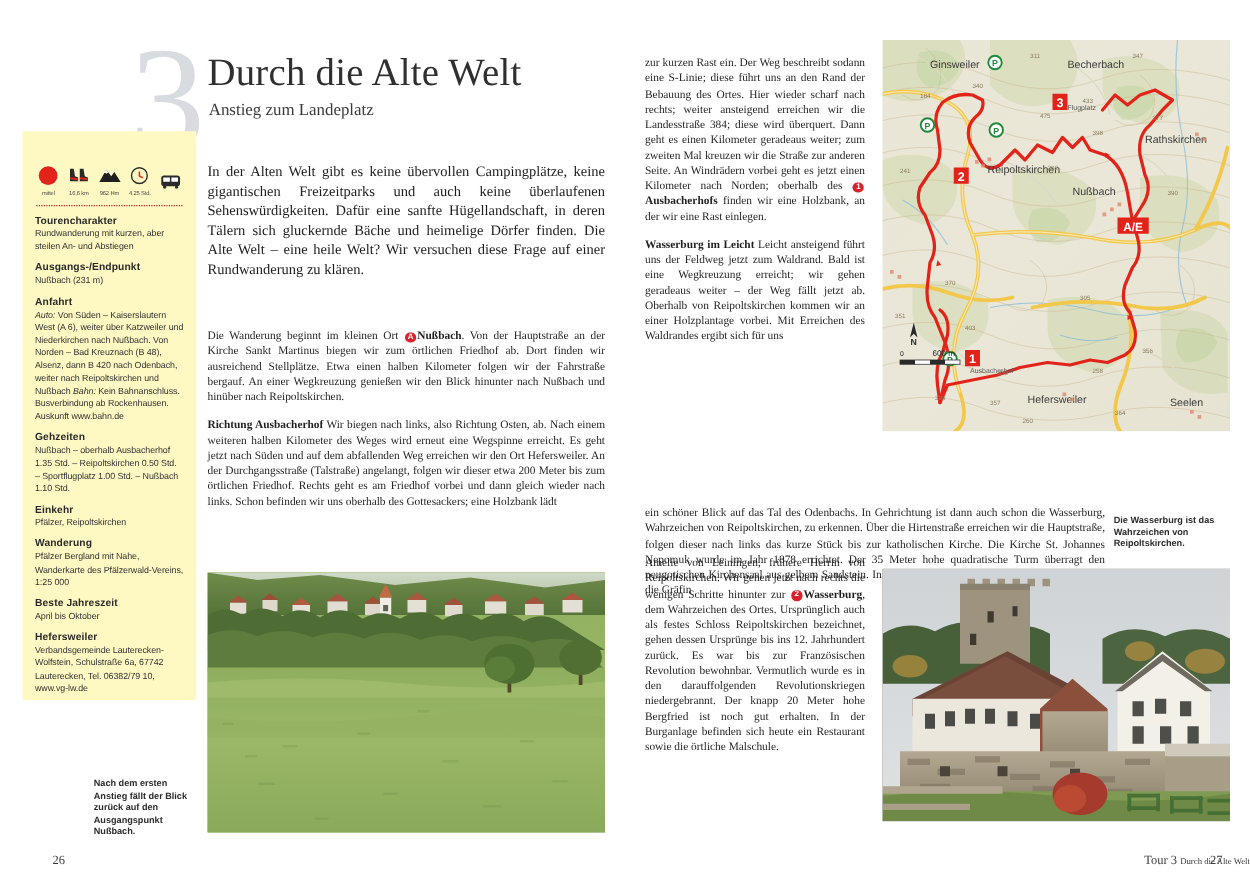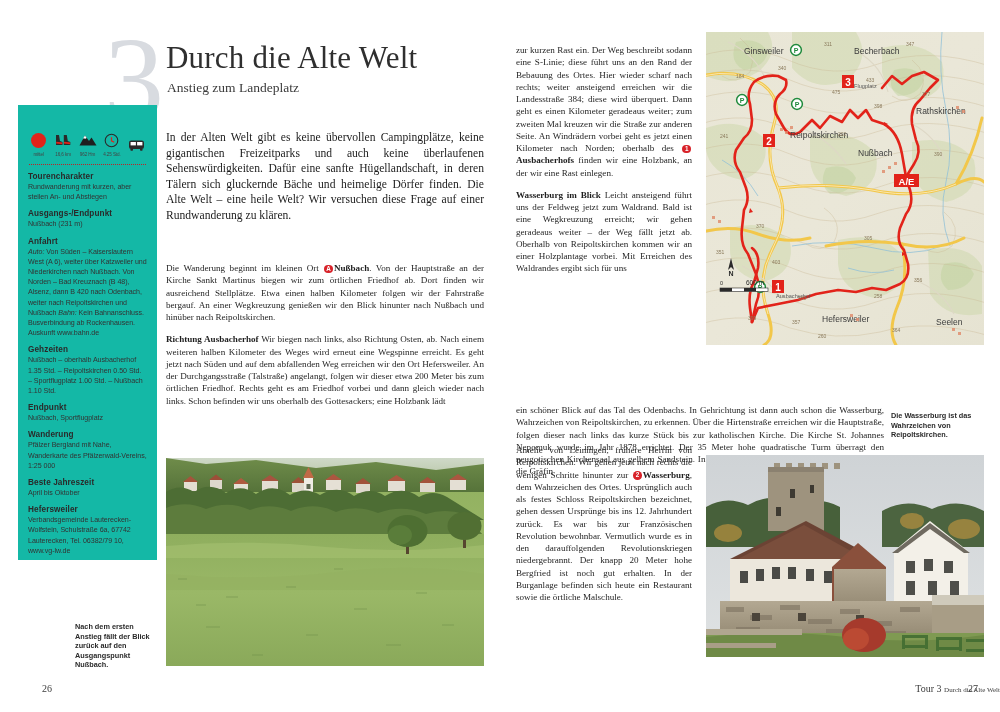--- a/index.html
+++ b/index.html
@@ -12,21 +12,21 @@
     color: #1a1a1a;
   }
 
   .spread { position: absolute; inset: 0; }
 
   
   .sidebar {
     position: absolute;
     left: 18px; top: 105px;
     width: 139px; height: 455px;
-    background: #14b8a6;
+    background: #fef9c3;
     padding: 16px 10px 6px 10px;
   }
   .icon-row {
     display: flex; align-items: flex-end; justify-content: flex-start;
     gap: 5px; padding: 0 1px; height: 36px;
   }
   .icon-cell { width: 24px; text-align: center; }
   .icon-glyph { height: 20px; display: flex; align-items: center; justify-content: center; }
   .icon-cap {
     font-family: "Liberation Sans", sans-serif;
@@ -277,22 +277,22 @@
 
     <div class="sb-h">Ausgangs-/Endpunkt</div>
     <div class="sb-p">Nußbach (231 m)</div>
 
     <div class="sb-h">Anfahrt</div>
     <div class="sb-p"><i>Auto:</i><span> Von Süden – Kaiserslautern West (A 6), weiter über Katzweiler und Niederkirchen nach Nußbach. Von Norden – Bad Kreuznach (B 48), Alsenz, dann B 420 nach Odenbach, weiter nach Reipoltskirchen und Nußbach </span><i>Bahn:</i><span> Kein Bahnanschluss. Busverbindung ab Rockenhausen. Auskunft www.bahn.de</span></div>
 
     <div class="sb-h">Gehzeiten</div>
     <div class="sb-p">Nußbach – oberhalb Ausbacherhof 1.35 Std. – Reipoltskirchen 0.50 Std. – Sportflugplatz 1.00 Std. – Nußbach 1.10 Std.</div>
 
-    <div class="sb-h">Endpunkt</div>
-    <div class="sb-p">Nußbach, Sportflugplatz</div>
+    <div class="sb-h">Einkehr</div>
+    <div class="sb-p">Pfälzer, Reipoltskirchen</div>
 
     <div class="sb-h">Wanderung</div>
     <div class="sb-p">Pfälzer Bergland mit Nahe, Wanderkarte des Pfälzerwald-Vereins, 1:25 000</div>
 
     <div class="sb-h">Beste Jahreszeit</div>
     <div class="sb-p">April bis Oktober</div>
 
     <div class="sb-h">Hefersweiler</div>
     <div class="sb-p">Verbandsgemeinde Lauterecken-Wolfstein, Schulstraße 6a, 67742 Lauterecken, Tel. 06382/79 10, www.vg-lw.de</div>
 
@@ -382,21 +382,21 @@
         <rect x="168" y="110" width="9" height="2"></rect>
           <rect x="30" y="146" width="10" height="2"></rect>
       </g>
     </svg>
   </div>
 
   <div class="cap-left">Nach dem ersten Anstieg fällt der Blick zurück auf den Ausgangspunkt Nußbach.</div>
 
   <div class="col-mid-top">
     <p><span>zur kurzen Rast ein. Der Weg beschreibt sodann eine S-Linie; diese führt uns an den Rand der Bebauung des Ortes. Hier wieder scharf nach rechts; weiter ansteigend erreichen wir die Landesstraße 384; diese wird überquert. Dann geht es einen Kilometer geradeaus weiter; zum zweiten Mal kreuzen wir die Straße zur anderen Seite. An Windrädern vorbei geht es jetzt einen Kilometer nach Norden; oberhalb des </span><span class="wp">1</span><span class="lead-in">Ausbacherhofs</span><span> finden wir eine Holzbank, an der wir eine Rast einlegen.</span></p>
-    <p><span class="lead-in">Wasserburg im Blick</span><span> Leicht ansteigend führt uns der Feldweg jetzt zum Waldrand. Bald ist eine Wegkreuzung erreicht; wir gehen geradeaus weiter – der Weg fällt jetzt ab. Oberhalb von Reipoltskirchen kommen wir an einer Holzplantage vorbei. Mit Erreichen des Waldrandes ergibt sich für uns</span></p>
+    <p><span class="lead-in">Wasserburg im Leicht</span><span> Leicht ansteigend führt uns der Feldweg jetzt zum Waldrand. Bald ist eine Wegkreuzung erreicht; wir gehen geradeaus weiter – der Weg fällt jetzt ab. Oberhalb von Reipoltskirchen kommen wir an einer Holzplantage vorbei. Mit Erreichen des Waldrandes ergibt sich für uns</span></p>
   </div>
 
   <div class="col-wide">ein schöner Blick auf das Tal des Odenbachs. In Gehrichtung ist dann auch schon die Wasserburg, Wahrzeichen von Reipoltskirchen, zu erkennen. Über die Hirtenstraße erreichen wir die Hauptstraße, folgen dieser nach links das kurze Stück bis zur katholischen Kirche. Die Kirche St. Johannes Nepomuk wurde im Jahr 1878 errichtet. Der 35 Meter hohe quadratische Turm überragt den neugotischen Kirchensaal aus gelbem Sandstein. In der Sakristei befindet sich ein Grabdenkmal für die Gräfin</div>
 
   <div class="col-narrow-bottom">
     <p><span>Amelie von Leiningen, frühere Herrin von Reipoltskirchen. Wir gehen jetzt nach rechts die wenigen Schritte hinunter zur </span><span class="wp">2</span><span class="lead-in">Wasserburg</span><span>, dem Wahrzeichen des Ortes. Ursprünglich auch als festes Schloss Reipoltskirchen bezeichnet, gehen dessen Ursprünge bis ins 12. Jahrhundert zurück. Es war bis zur Französischen Revolution bewohnbar. Vermutlich wurde es in den darauffolgenden Revolutionskriegen niedergebrannt. Der knapp 20 Meter hohe Bergfried ist noch gut erhalten. In der Burganlage befinden sich heute ein Restaurant sowie die örtliche Malschule.</span></p>
   </div>
 
   <div class="map-frame">
     <svg width="278" height="313" viewBox="0 0 278 313">

